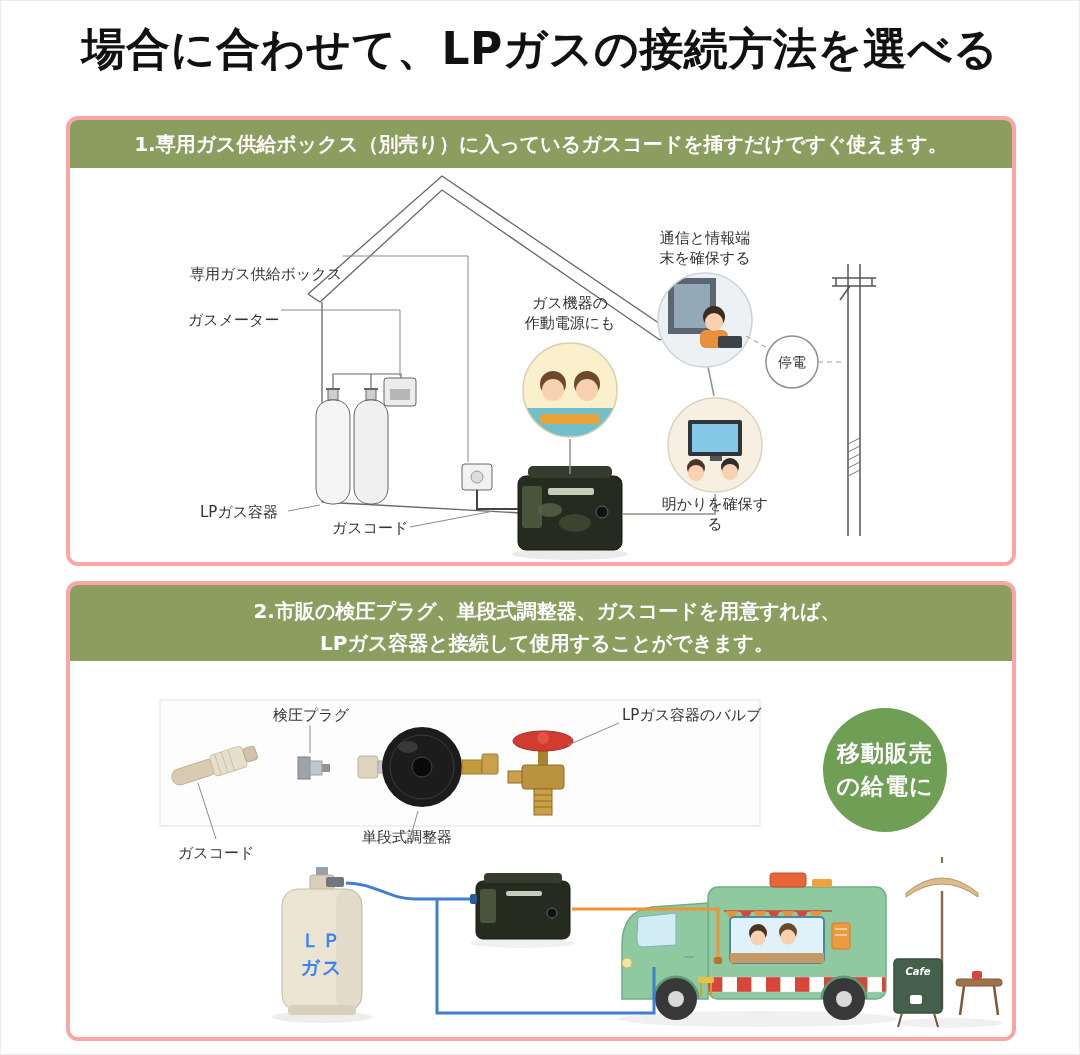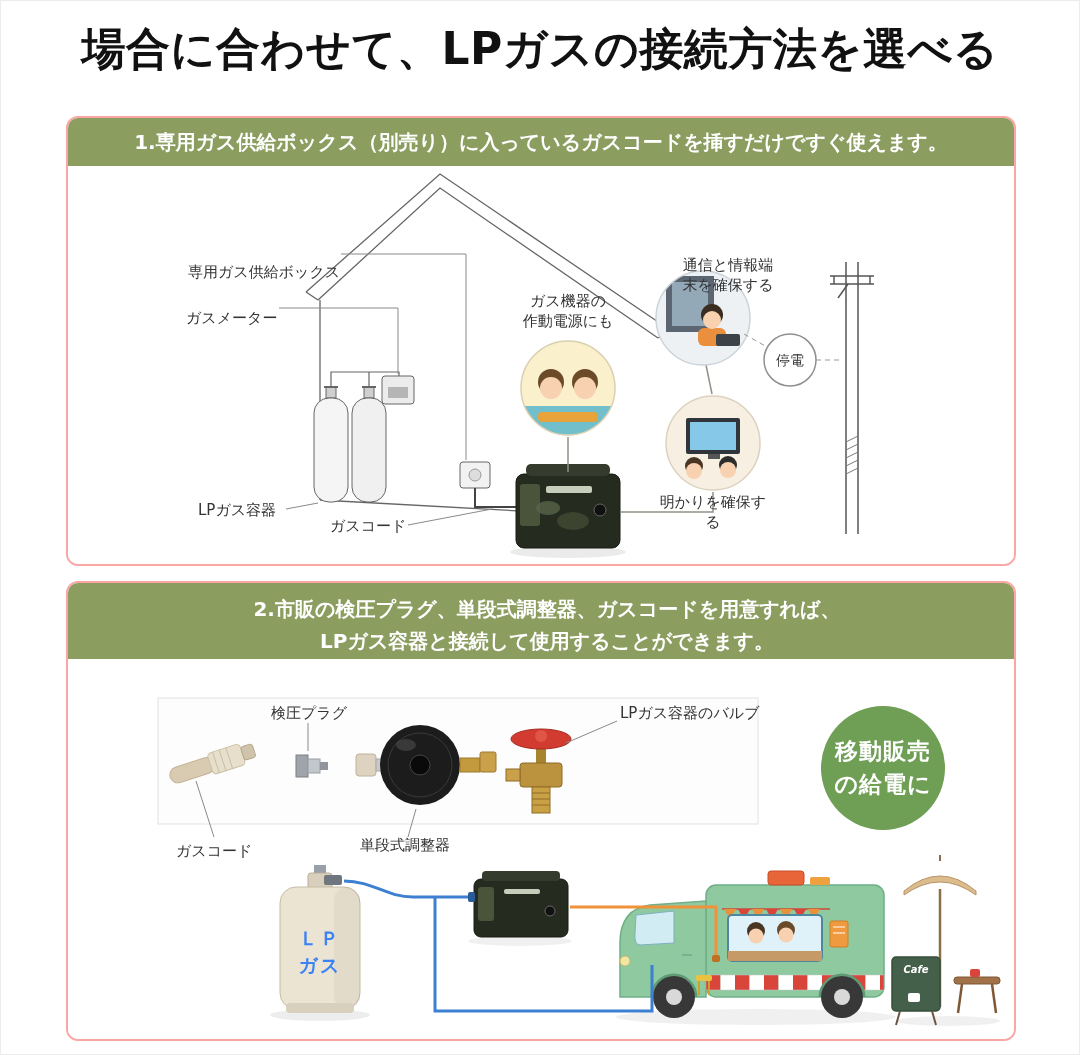--- a/index.html
+++ b/index.html
@@ -11,21 +11,21 @@
     overflow:hidden;
   }
   .page { position:absolute; inset:0; background:#ffffff; border:1px solid #ececec; }
   .title {
     position:absolute; left:0; top:22px; width:100%;
     text-align:center; font-size:44px; font-weight:900; color:#111;
     letter-spacing:0.5px; line-height:1.2;
   }
   .card {
     position:absolute; left:65px; width:950px; background:#fff;
-    border:2px solid #fca5a5; border-radius:12px; overflow:hidden;
+    border:4px solid #fca5a5; border-radius:12px; overflow:hidden;
   }
   .card1 { top:115px; height:450px; }
   .card2 { top:580px; height:460px; }
   .card-header {
     background:#8c9d60; color:#fff; text-align:center; font-weight:600;
   }
   .card1 .card-header { height:48px; line-height:48px; font-size:20px; }
   .card2 .card-header { height:76px; font-size:20px; padding-top:10px; line-height:1.6;padding-left:12px; }
   .card-body { position:absolute; left:0; right:0; bottom:0; top:48px; background:#fff; }
   .card2 .card-body { top:76px; }
@@ -201,21 +201,21 @@
 
       <div class="lbl" style="left:120px; top:96px;">専用ガス供給ボックス</div>
       <div class="lbl" style="left:118px; top:142px;">ガスメーター</div>
       <div class="lbl" style="left:130px; top:334px;">LPガス容器</div>
       <div class="lbl" style="left:262px; top:350px;">ガスコード</div>
 
       <div class="lbl center" style="left:445px; top:125px; width:110px;">
         <span>ガス機器の</span><br>
         <span>作動電源にも</span>
       </div>
-      <div class="lbl center" style="left:600px; top:60px; width:120px;margin-top:29px;">
+      <div class="lbl center" style="left:575px; top:60px; width:120px;">
         <span>通信と情報端</span><br>
         <span>末を確保する</span>
       </div>
       <div class="blackout-lbl">停電</div>
       <div class="lbl center" style="left:585px; top:326px; width:120px;">明かりを確保する</div>
     </div>
   </section>
 
   <section class="card card2">
     <div class="card-header">
@@ -351,21 +351,21 @@
         <g fill="none" stroke="#ef923a" stroke-width="3">
           <path d="M502,248 L648,248 L648,300"></path>
         </g>
         <rect x="400" y="233" width="7" height="10" rx="2" fill="#2a5c99"></rect>
         <rect x="644" y="296" width="8" height="7" rx="2" fill="#c07020"></rect>
       </svg>
 
       <div class="lbl center" style="left:196px; top:44px; width:90px;">検圧プラグ</div>
       <div class="lbl" style="left:552px; top:44px;">LPガス容器のバルブ</div>
       <div class="lbl" style="left:108px; top:182px;">ガスコード</div>
-      <div class="lbl" style="left:292px; top:176px;">単段式調整器</div>
+      <div class="lbl" style="left:292px; top:166px;">単段式調整器</div>
 
       <div class="badge">
         <span>移動販売</span>
         <span>の給電に</span>
       </div>
 
       <div class="tank-text">
         <span>ＬＰ</span><br>
         <span>ガス</span>
       </div>

